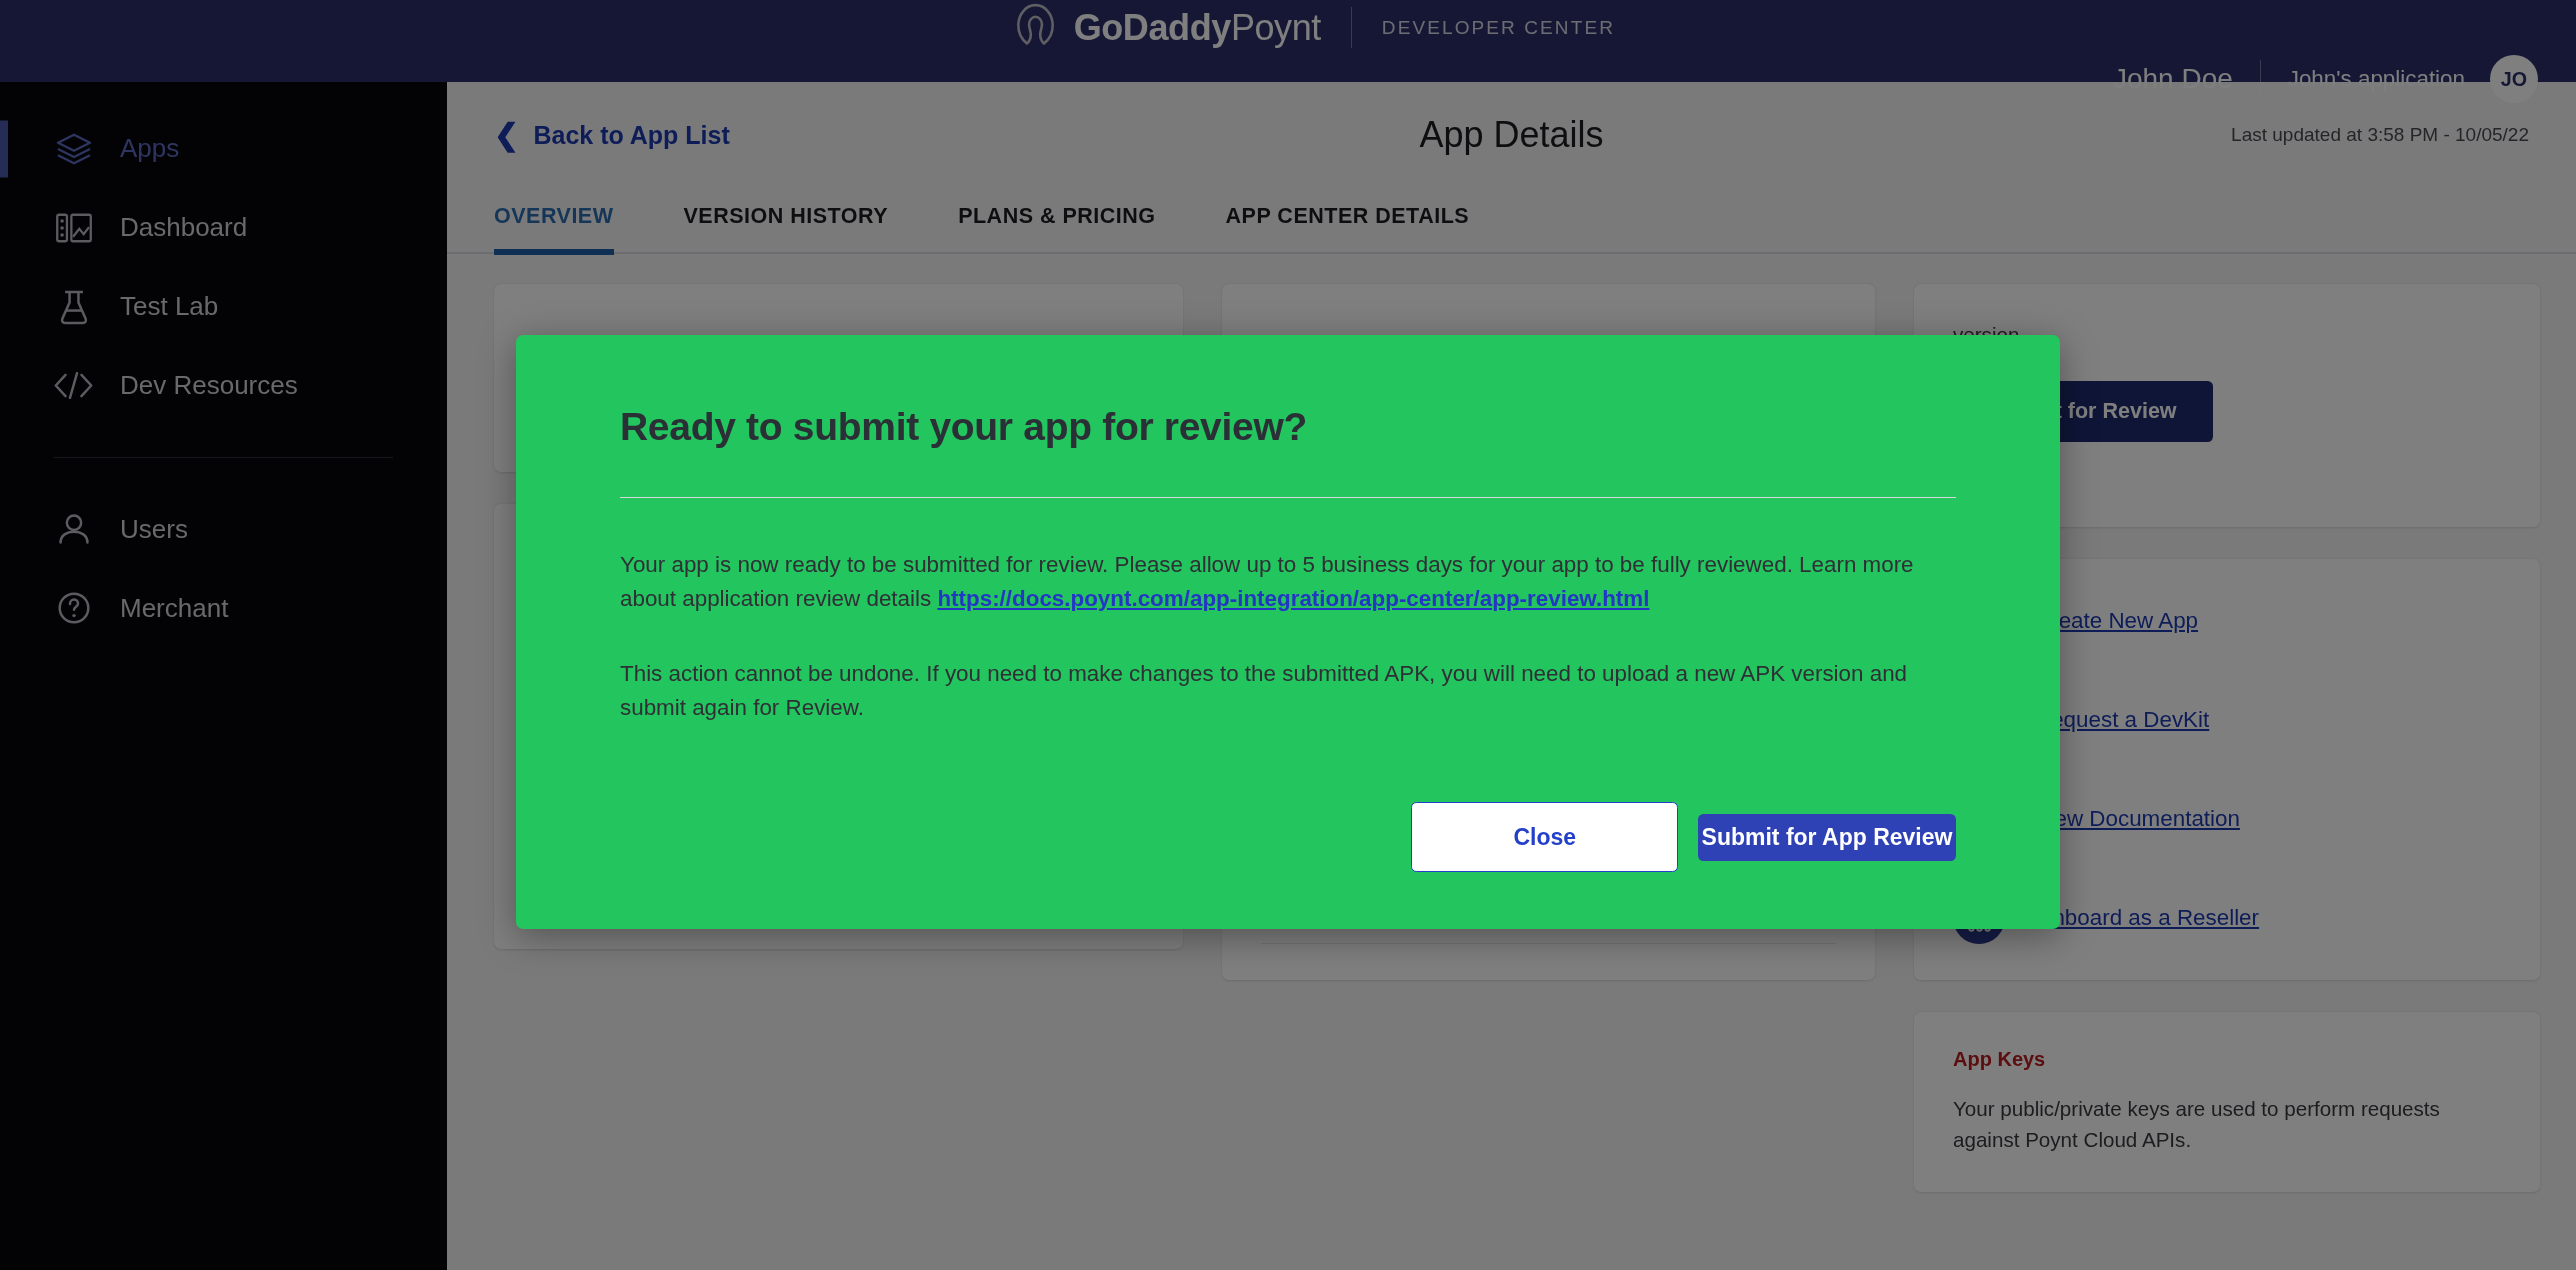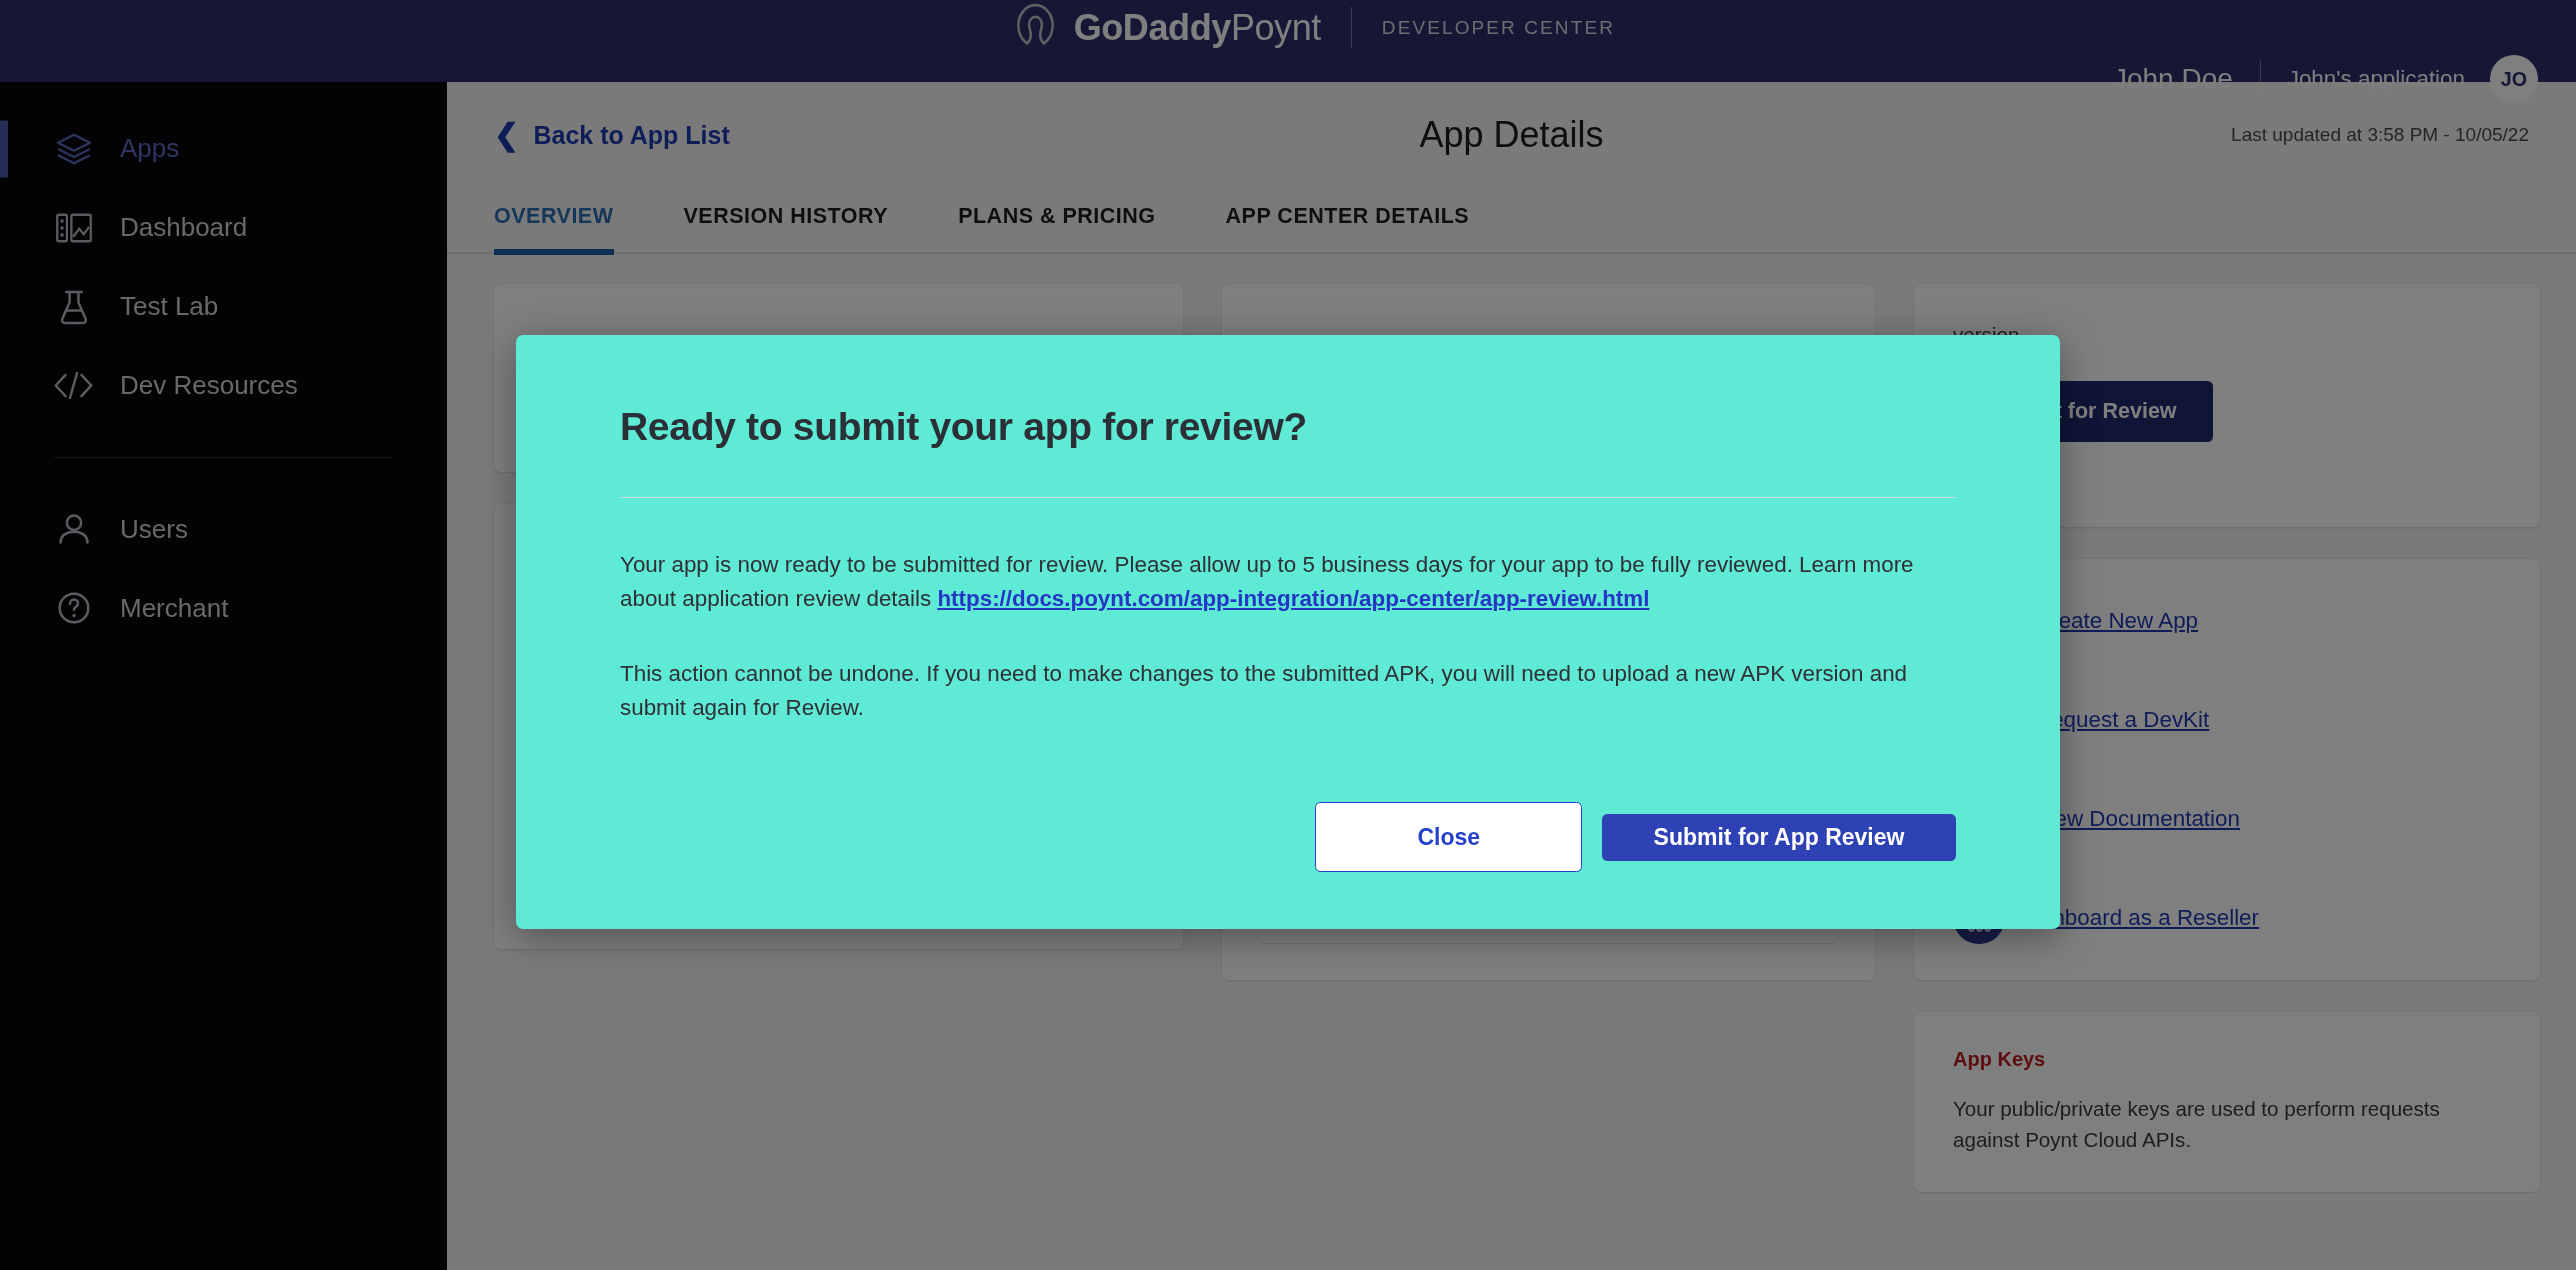--- a/index.html
+++ b/index.html
@@ -278,21 +278,21 @@
     position: absolute;
     top: 0; left: 0;
     width: 2576px; height: 1270px;
     background: rgba(0,0,0,0.50);
     z-index: 40;
   }
   .modal {
     position: absolute;
     left: 516px; top: 335px;
     width: 1544px;
-    background: #5eead4;
+    background: #22c55e;
     border-radius: 7.2px;
     box-shadow: 0 7.2px 36px rgba(0,0,0,0.35);
     z-index: 50;
     padding: 70px 104px 57px 104px;
   }
   .modal-title {
     font-size: 39px;
     font-weight: 700;
     color: #2b2f36;
     letter-spacing: -0.3px;
@@ -333,21 +333,21 @@
     text-align: center;
   }
   .btn-submit {
     background: #2f42b5;
     color: #ffffff;
     border: none;
     border-radius: 5.4px;
     font-size: 23px;
     font-weight: 700;
     padding: 10px 0;
-    width: 354px;
+    width: 258px;
     text-align: center;
   }
 </style>
 </head>
 <body>
 
 <div class="topbar">
   <div class="brand">
     <svg class="gd-logo" viewBox="0 0 64 64">
       <path d="M32 6c-11 0-20 10.5-20 23.5 0 9 4 16.5 10 21 3-2.5 4.5-6 4.5-10.5 0-4-2-7.5-2-11.5 0-5 3.5-9 7.5-9s7.5 4 7.5 9c0 4-2 7.5-2 11.5 0 4.5 1.5 8 4.5 10.5 6-4.5 10-12 10-21C52 16.5 43 6 32 6z" fill="none" stroke="#bdbdc7" stroke-width="3"></path>

